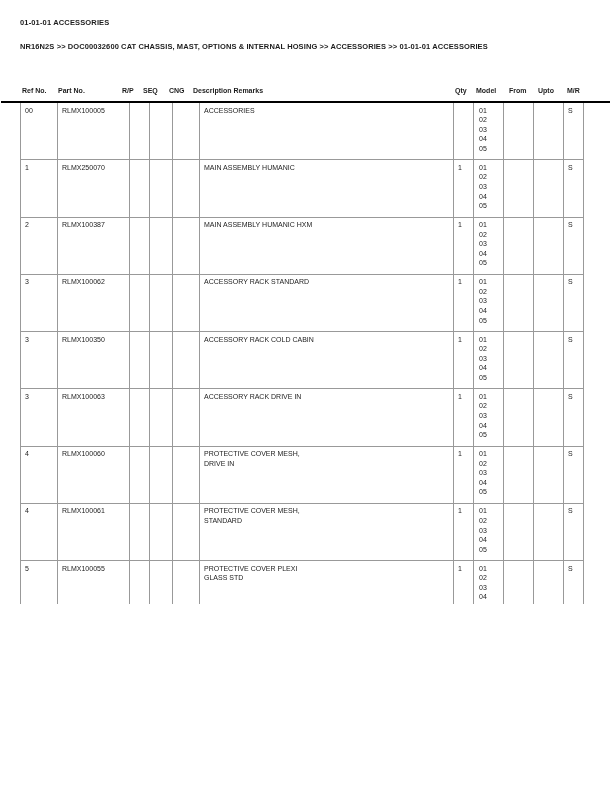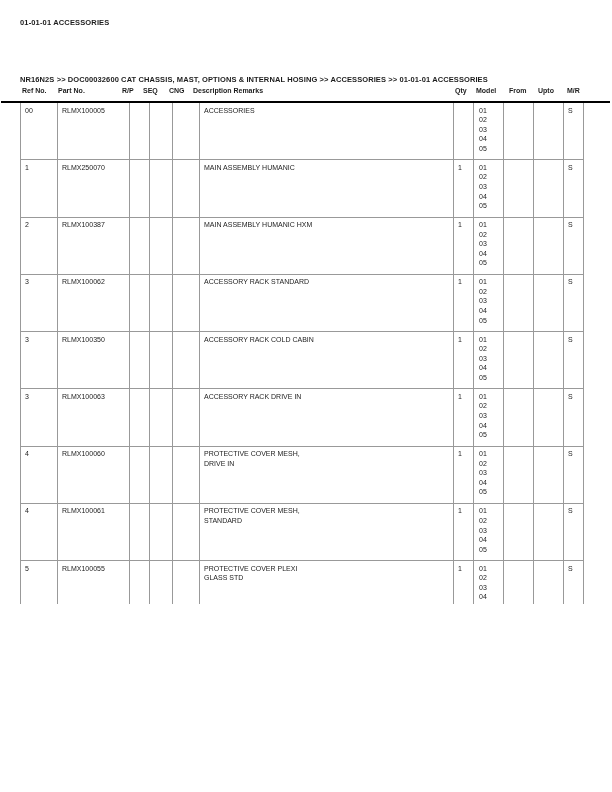--- a/index.html
+++ b/index.html
@@ -26,21 +26,20 @@
     white-space: nowrap;
   }
   .breadcrumb {
     position: absolute;
     left: 20px;
     top: 42px;
     font-size: 7.5px;
     font-weight: bold;
     letter-spacing: 0.1px;
     white-space: nowrap;
-    margin-top: 33px;
   }
   .col-headers {
     position: absolute;
     left: 0;
     top: 87px;
     width: 612px;
     height: 12px;
     font-size: 7px;
     font-weight: bold;
   }

